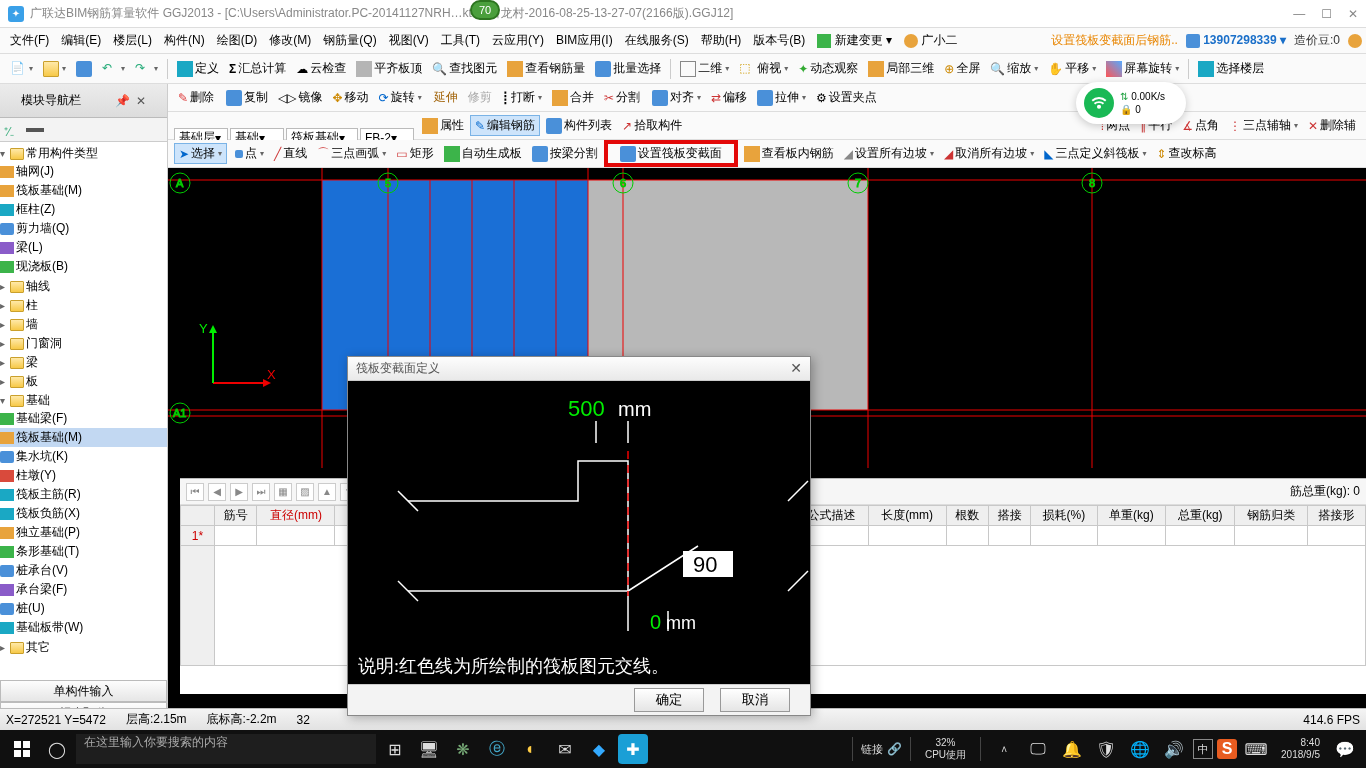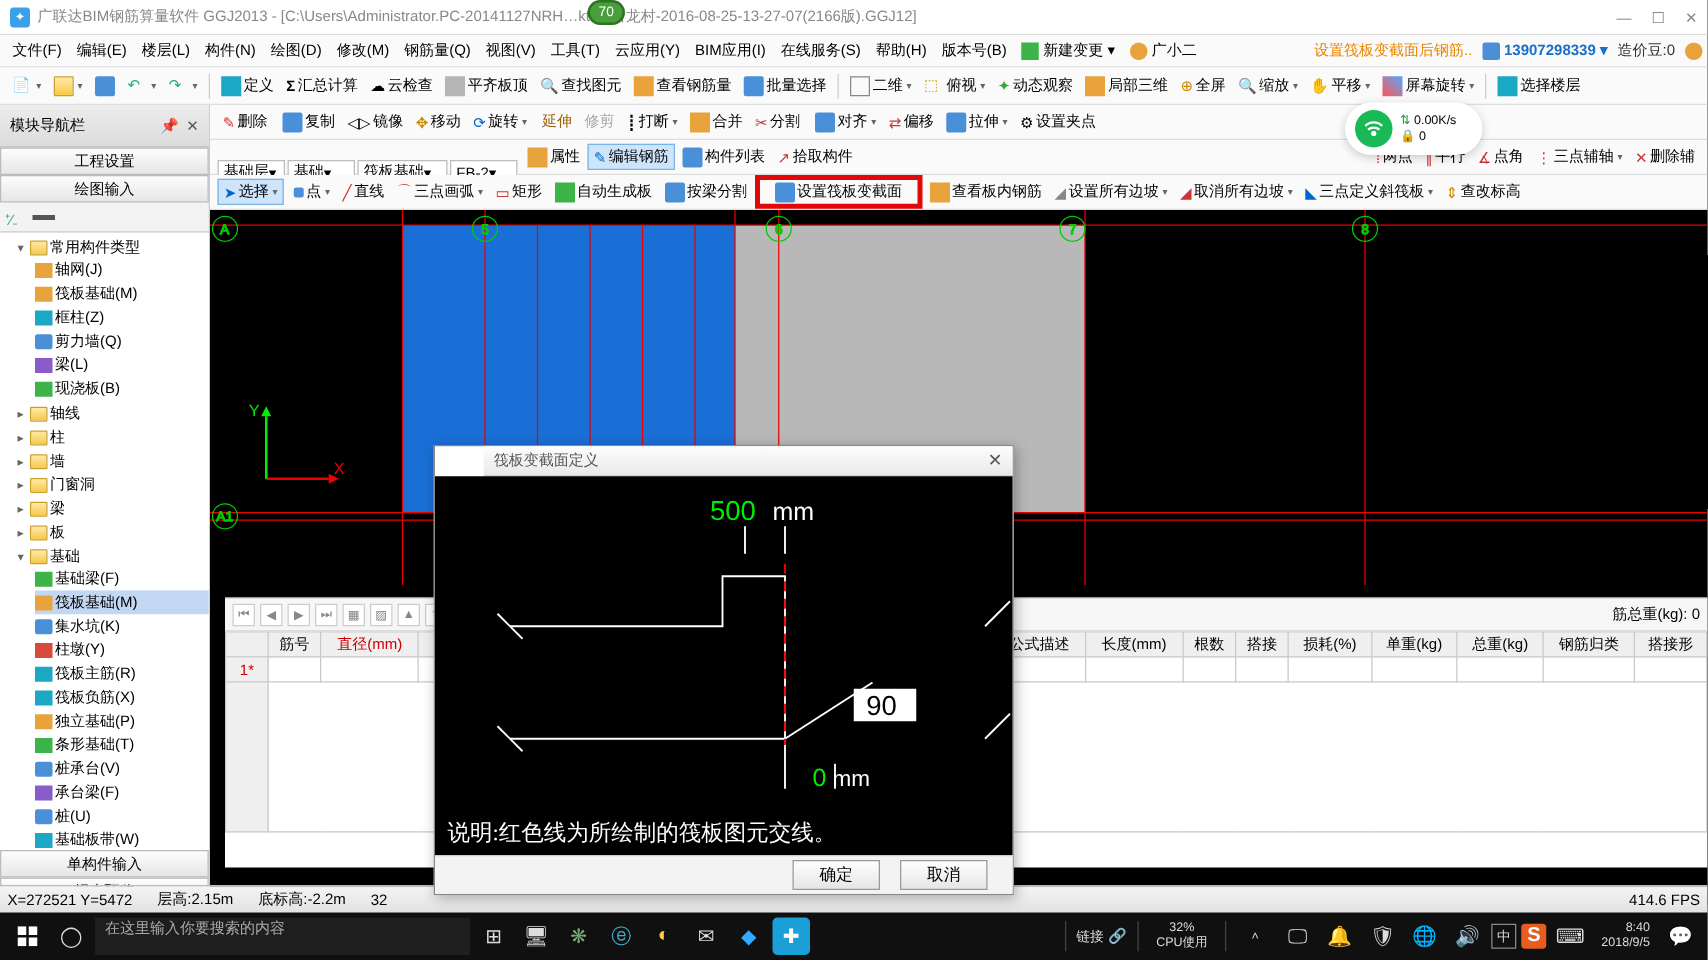--- a/index.html
+++ b/index.html
@@ -22,28 +22,28 @@
 
 .toolbar { height: 30px; background: #fafafa; display: flex; align-items: center; padding: 0 6px; border-bottom: 1px solid #ddd; gap: 2px; }
 .toolbar .sep { width: 1px; height: 20px; background: #ccc; margin: 0 3px; }
 .tb-btn { display: flex; align-items: center; gap: 2px; padding: 2px 4px; cursor: pointer; white-space: nowrap; }
 .tb-btn .ico { width: 16px; height: 16px; display: inline-block; }
 .tb-btn .dd { font-size: 8px; color: #666; margin-left: 1px; }
 
 .body-area { display: flex; height: 640px; }
 
 .sidebar { width: 168px; background: #f3f3f3; border-right: 1px solid #ccc; display: flex; flex-direction: column; }
-.sidebar-header { height: 34px; background: linear-gradient(#ececec,#dcdcdc); display: flex; align-items: center; padding: 0 8px; font-size: 12px; border-bottom: 1px solid #bbb; }
+.sidebar-header { height: 34px; background: linear-gradient(#ececec,#dcdcdc); display: flex; align-items: center; padding: 0 21px; font-size: 12px; border-bottom: 1px solid #bbb; }
 .sidebar-header .sp { margin-left: auto; display: flex; gap: 6px; color: #555; }
 .sidebar-tabs { display: flex; flex-direction: column; }
 .sidebar-tabs .tab { height: 22px; border: 1px solid #bbb; background: linear-gradient(#fdfdfd,#e6e6e6); display: flex; align-items: center; justify-content: center; cursor: pointer; }
 .sidebar-toolbar { height: 24px; display: flex; align-items: center; padding: 0 4px; gap: 6px; border-bottom: 1px solid #ccc; }
 .sidebar-toolbar .ico { width: 16px; height: 14px; }
 .tree { flex: 1; background: #fff; overflow: auto; padding: 2px 0; font-size: 12px; }
-.tree ul { list-style: none; padding-left: 14px; }
+.tree ul { list-style: none; }
 .tree li { padding: 1px 0; white-space: nowrap; cursor: pointer; }
 .tree li .exp { display: inline-block; width: 10px; color: #666; font-size: 10px; }
 .tree li .fico { width: 14px; height: 12px; display: inline-block; vertical-align: middle; margin-right: 2px; }
 .tree li.selected { background: #c2d8f2; }
 .sidebar-bottom .tab { height: 22px; }
 
 .main { flex: 1; display: flex; flex-direction: column; position: relative; }
 .edit-toolbar, .selector-bar, .draw-toolbar { height: 28px; background: #fafafa; border-bottom: 1px solid #ddd; display: flex; align-items: center; padding: 0 6px; gap: 2px; }
 .selector-bar select, .selector-bar .sel { height: 20px; border: 1px solid #bbb; background: #fff; padding: 0 4px; font-size: 12px; }
 .selector-bar .sel { display: inline-flex; align-items: center; min-width: 54px; margin-top: 24px; }
@@ -52,21 +52,21 @@
 .highlight-red { border: 4px solid #e30808; padding: 1px 12px !important; }
 
 .canvas-area { flex: 1; position: relative; background: #000; overflow: hidden; }
 .canvas-area svg { position: absolute; top: 0; left: 0; }
 
 .net-badge { position: absolute; top: 82px; right: 180px; width: 110px; height: 42px; background: #fff; border-radius: 21px; box-shadow: 0 2px 8px rgba(0,0,0,0.2); display: flex; align-items: center; padding: 0 8px; gap: 6px; z-index: 50; }
 .net-badge .wifi { width: 30px; height: 30px; border-radius: 50%; background: #19b955; display: flex; align-items: center; justify-content: center; color: #fff; }
 .net-badge .stats { font-size: 10px; line-height: 13px; }
 
 .dialog { position: absolute; top: 356px; left: 347px; width: 464px; height: 360px; background: #fff; border: 1px solid #888; box-shadow: 2px 2px 10px rgba(0,0,0,0.3); z-index: 60; display: flex; flex-direction: column; }
-.dialog-title { height: 26px; background: linear-gradient(#fdfdfd,#e9e9e9); display: flex; align-items: center; padding: 0 8px; color: #555; border-bottom: 1px solid #ccc; margin-left: 39px; }
+.dialog-title { height: 26px; background: linear-gradient(#fdfdfd,#e9e9e9); display: flex; align-items: center; padding: 0 8px; color: #555; border-bottom: 1px solid #ccc; }
 .dialog-title .close { margin-left: auto; cursor: pointer; font-size: 14px; }
 .dialog-body { flex: 1; background: #000; position: relative; padding-left: 20px; }
 .dialog-note { position: absolute; bottom: 6px; left: 10px; color: #fff; font-size: 18px; font-family: SimSun; }
 .dialog-footer { height: 34px; display: flex; align-items: center; justify-content: flex-end; gap: 16px; padding: 0 20px; background: #f3f3f3; border-top: 1px solid #ccc; }
 .dialog-footer button { width: 70px; height: 24px; border: 1px solid #999; background: linear-gradient(#fff,#e5e5e5); cursor: pointer; }
 
 .data-panel { position: absolute; top: 478px; left: 180px; right: 0; height: 216px; background: #fff; border-top: 1px solid #bbb; display: flex; flex-direction: column; z-index: 40; }
 .data-nav { height: 26px; background: #f6f6f6; display: flex; align-items: center; gap: 4px; padding: 0 6px; border-bottom: 1px solid #ddd; }
 .data-nav .nb { width: 18px; height: 18px; border: 1px solid #ccc; background: #fff; display: flex; align-items: center; justify-content: center; color: #888; font-size: 10px; cursor: pointer; }
 .data-info { position: absolute; right: 10px; top: 4px; font-size: 12px; display: flex; gap: 20px; align-items: center; }
@@ -236,24 +236,20 @@
 
 <div class="body-area">
 
   <div class="sidebar">
     <div class="sidebar-header">
       <span>模块导航栏</span>
       <span class="sp">
           <span>📌</span>
           <span>✕</span>
         </span>
-    </div>
-    <div class="sidebar-tabs">
-      <div class="tab">工程设置</div>
-      <div class="tab">绘图输入</div>
     </div>
     <div class="sidebar-toolbar">
       <span class="ico" style="color:#3a7">⁺⁄₋</span>
       <span class="ico" style="background:#555;width:18px;height:4px"></span>
     </div>
     <div class="tree">
       <ul>
         <li><span class="exp">▾</span><span class="fico folder-ico"></span><span>常用构件类型</span>
           <ul>
             <li><span class="fico orange-ico"></span><span>轴网(J)</span></li>

